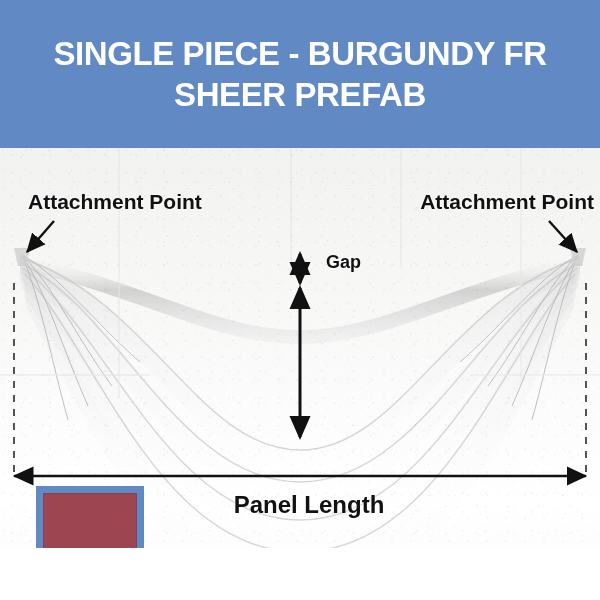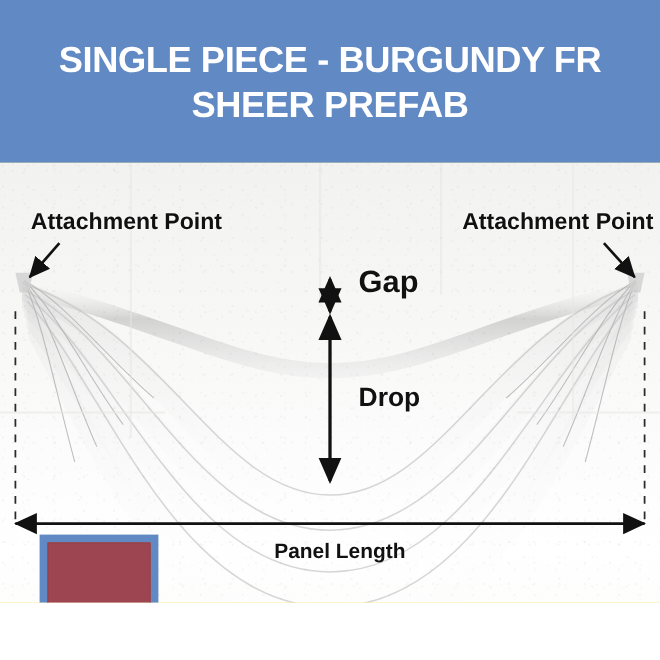--- a/index.html
+++ b/index.html
@@ -8,21 +8,21 @@
     background: #ffffff;
   }
   body {
     font-family: "Liberation Sans", sans-serif;
   }
   #page {
     position: relative;
     width: 600px;
     height: 548px;
     overflow: hidden;
-    background: #fde047;
+    background: #0ea5e9;
   }
 
   
   #header {
     position: absolute;
     left: 0;
     top: 0;
     width: 600px;
     height: 148px;
     background: #6189c4;
@@ -92,23 +92,23 @@
     position: absolute;
     color: #111111;
     font-family: "Liberation Sans", sans-serif;
     font-weight: bold;
     white-space: nowrap;
     text-shadow: 0 0 2px rgba(255,255,255,.75), 0 0 4px rgba(255,255,255,.55);
     margin-left: 18px;
   }
   #label-attach-left  { left: 10px;  top: 190px; font-size: 21px; }
   #label-attach-right { right: 6px;  top: 190px; font-size: 21px; }
-  #label-gap          { left: 308px; top: 240px; font-size: 28px; }
+  #label-gap          { left: 308px; top: 252px; font-size: 18px; }
   #label-drop         { left: 308px; top: 348px; font-size: 24px; }
-  #label-panel-length { left: 0; right: 0; top: 491px; font-size: 19px; text-align: center; }
+  #label-panel-length { left: 0; right: 0; top: 491px; font-size: 24px; text-align: center; }
 
   
   #swatch {
     position: absolute;
     left: 36px;
     top: 486px;
     width: 108px;
     height: 106px;
     box-sizing: border-box;
     border: 7px solid #6189c4;
@@ -217,21 +217,20 @@
 
     <line x1="14" y1="476" x2="586" y2="476" stroke="#111111" stroke-width="2.6" marker-start="url(#ah-start)" marker-end="url(#ah)"></line>
   </svg>
 
   <div class="anno" id="label-attach-left">Attachment Point</div>
 
   <div class="anno" id="label-attach-right">Attachment Point</div>
 
   <div class="anno" id="label-gap">Gap</div>
 
-  <div class="anno" id="label-drop">Drop</div>
 
   <div class="anno" id="label-panel-length">Panel Length</div>
 
   <div id="swatch" style="border-color: rgb(97, 137, 196);">
     <div id="swatch-fill" style="background: rgb(157, 70, 82);"></div>
   </div>
 
 </div>
 
 </body></html>

